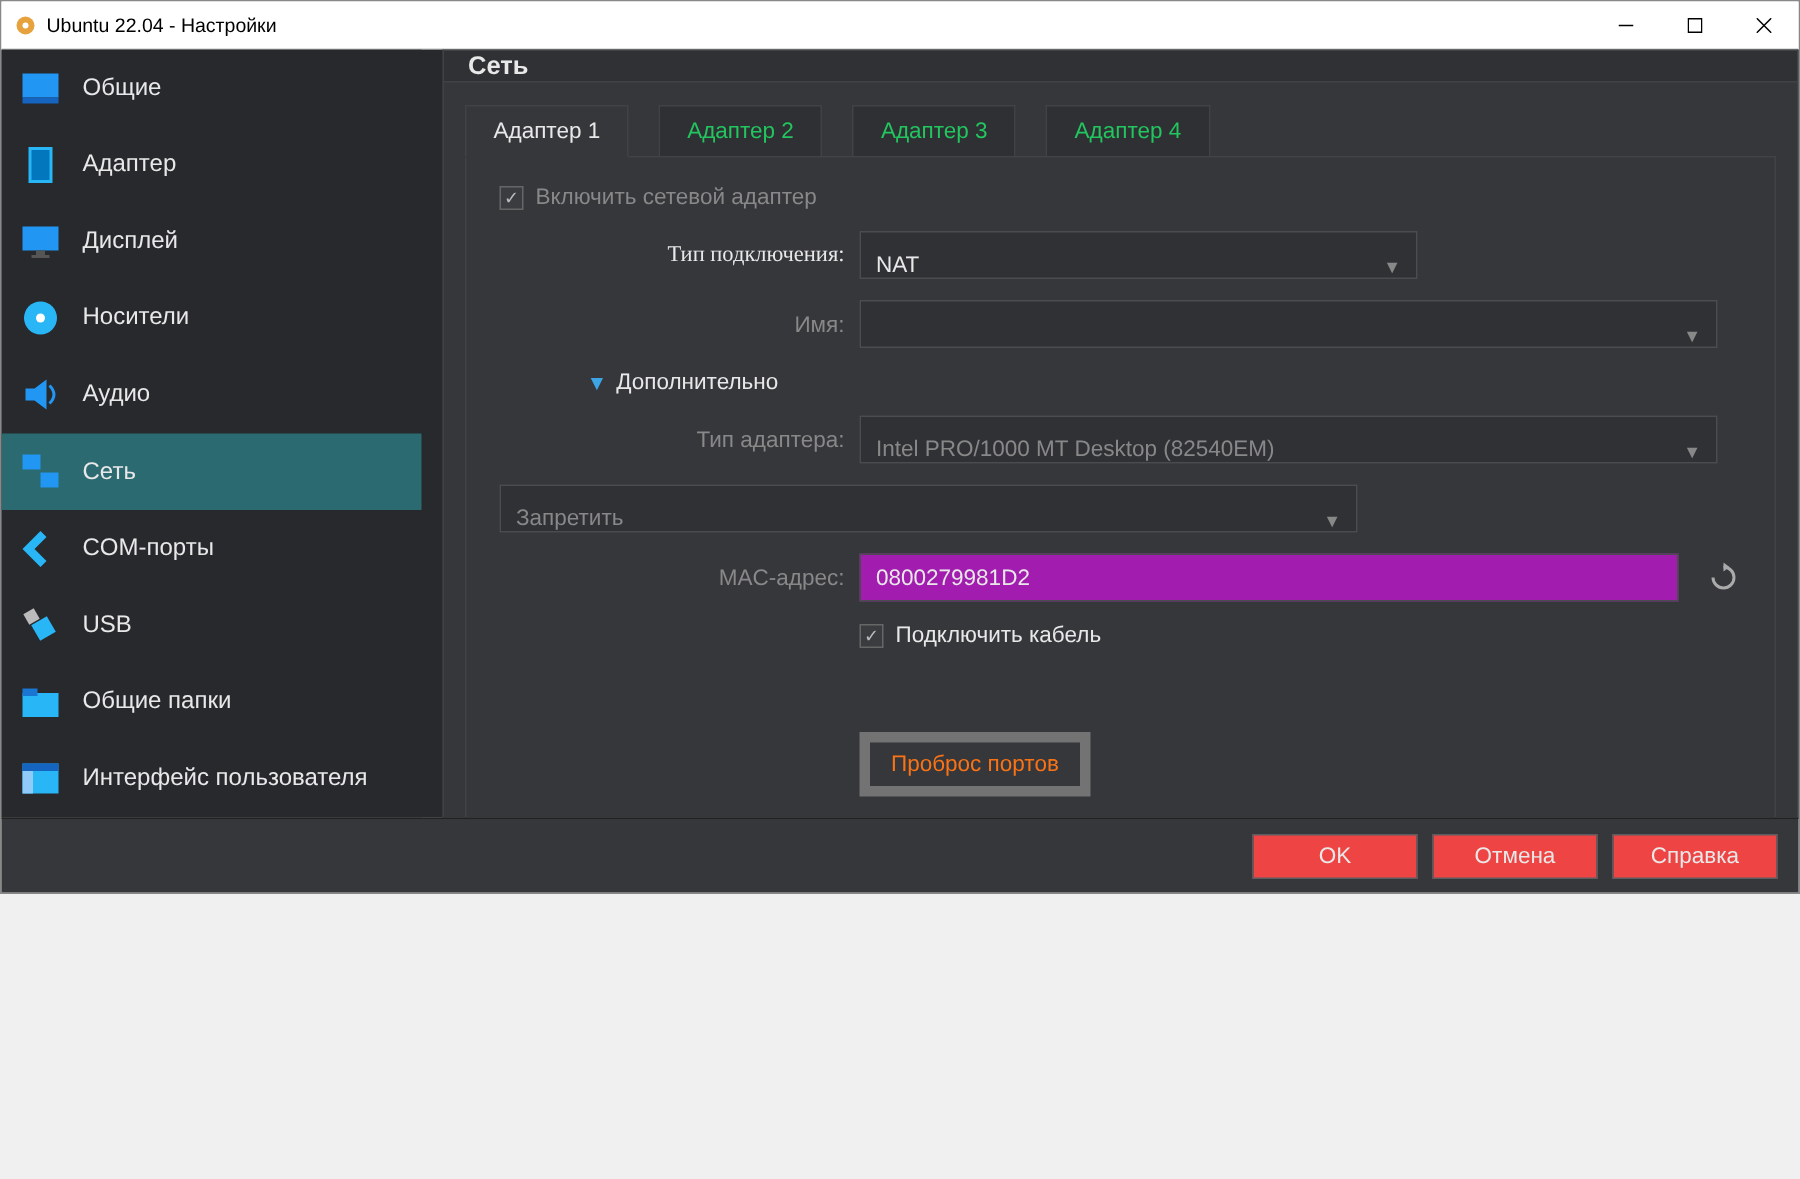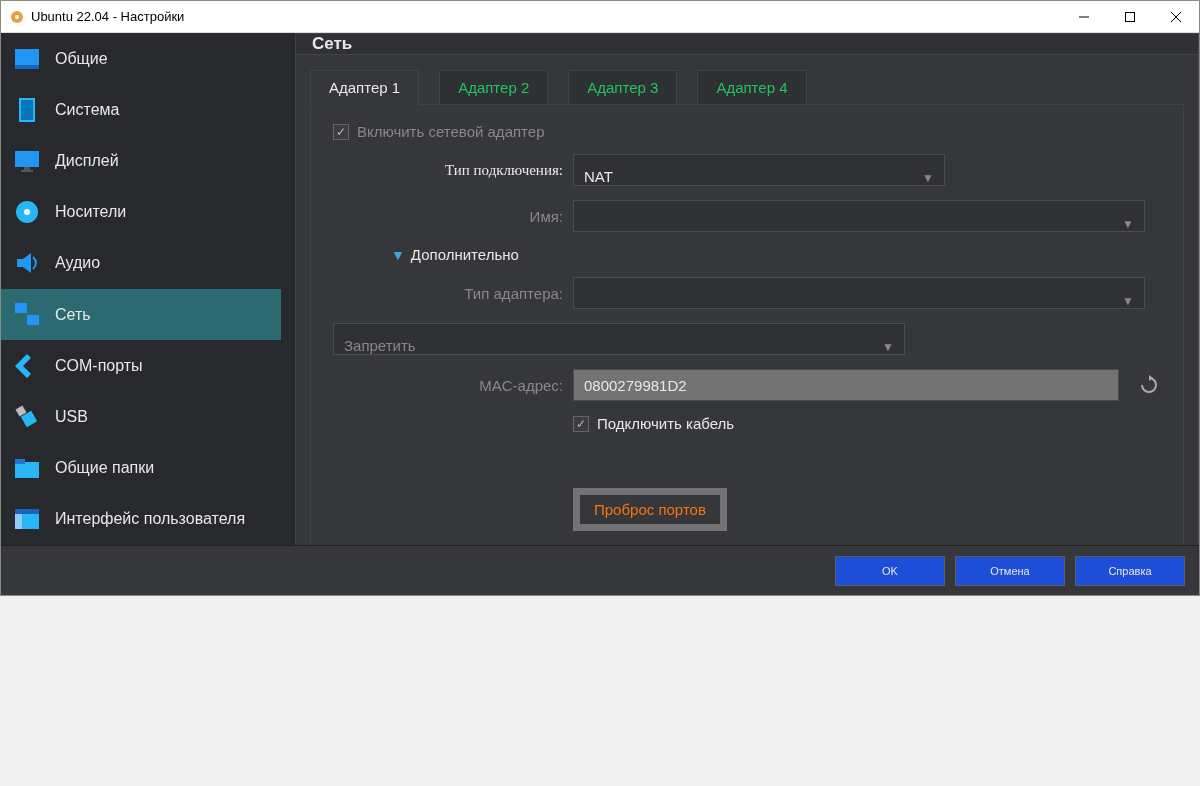--- a/index.html
+++ b/index.html
@@ -35,32 +35,32 @@
 .check-label { color: #888; font-size: 15px; }
 .check-label.enabled { color: #e8e8e8; }
 
 .form-row { display: flex; align-items: center; gap: 10px; }
 .form-label { width: 230px; text-align: right; color: #888; font-size: 15px; }
 .form-label.enabled { color: #e8e8e8; font-family: Liberation Serif, serif; }
 .combo { flex: 0 0 372px; height: 32px; background: #2f3135; border: 1px solid #4a4c50; color: #e8e8e8; display: flex; align-items: flex-end; padding: 0 10px; font-size: 15px; position: relative; cursor: pointer; }
 .combo.wide { flex: 0 0 572px; }
 .combo.disabled { color: #888; cursor: default; }
 .combo-arrow { margin-left: auto; color: #888; font-size: 12px; }
-.textfield { flex: 0 0 546px; height: 32px; background: #737373; border: 1px solid #4a4c50; color: #e8e8e8; padding: 0 10px; font-size: 15px; }
+.textfield { flex: 0 0 546px; height: 32px; background: #a21caf; border: 1px solid #4a4c50; color: #e8e8e8; padding: 0 10px; font-size: 15px; }
 .refresh-icon { width: 24px; height: 24px; color: #999; cursor:pointer; display:flex;align-items:center;justify-content:center; margin-left:8px; }
 
 .collapse-header { display: flex; align-items: center; gap: 6px; padding-left: 58px; }
 .collapse-arrow { color: #3da5e4; font-size: 14px; }
 .collapse-label { color: #e8e8e8; font-size: 15px; }
 
 .indent-form .form-label { width: 230px; }
 .button-std { padding: 6px 14px; background: #35373b; border: 7px solid #737373; color: #f97316; font-size: 15px; cursor: pointer; margin-top: 42px; }
 
 .footer { height: 50px; background: #35373b; display: flex; align-items: center; justify-content: flex-end; padding: 0 14px; gap: 10px; border-top:1px solid #222; }
-.footer-btn { width: 110px; height: 30px; background: #1d4ed8; border: 1px solid #5b5d61; color: #e8e8e8; font-size: 11px; cursor: pointer; }
+.footer-btn { width: 110px; height: 30px; background: #ef4444; border: 1px solid #5b5d61; color: #e8e8e8; font-size: 15px; cursor: pointer; }
 </style>
 </head>
 <body>
 
 <div class="window">
   <div class="titlebar">
     <span class="gear-icon">
       <svg width="16" height="16" viewBox="0 0 16 16">
           <circle cx="8" cy="8" r="6" fill="#e6a23c"></circle>
           <circle cx="8" cy="8" r="2" fill="#fff"></circle>
@@ -98,21 +98,21 @@
           </span>
         <span>Общие</span>
       </div>
       <div class="sidebar-item">
         <span class="side-icon">
             <svg width="28" height="28">
               <rect x="6" y="2" width="16" height="24" fill="#29b6f6"></rect>
               <rect x="8" y="4" width="12" height="20" fill="#0277bd"></rect>
             </svg>
           </span>
-        <span>Система</span>
+        <span>Адаптер</span>
       </div>
       <div class="sidebar-item">
         <span class="side-icon">
             <svg width="28" height="28">
               <rect x="2" y="4" width="24" height="16" fill="#2196f3"></rect>
               <rect x="11" y="20" width="6" height="3" fill="#555"></rect>
               <rect x="8" y="23" width="12" height="2" fill="#555"></rect>
             </svg>
           </span>
         <span>Дисплей</span>
@@ -216,20 +216,21 @@
           </div>
 
           <div class="collapse-header">
             <span class="collapse-arrow">▼</span>
             <span class="collapse-label">Дополнительно</span>
           </div>
 
           <div class="form-row indent-form">
             <div class="form-label">Тип адаптера:</div>
             <div class="combo wide disabled">
+              <span>Intel PRO/1000 MT Desktop (82540EM)</span>
               <span class="combo-arrow">▼</span>
             </div>
           </div>
 
           <div class="form-row indent-form">
             <div class="combo wide disabled">
               <span>Запретить</span>
               <span class="combo-arrow">▼</span>
             </div>
           </div>

